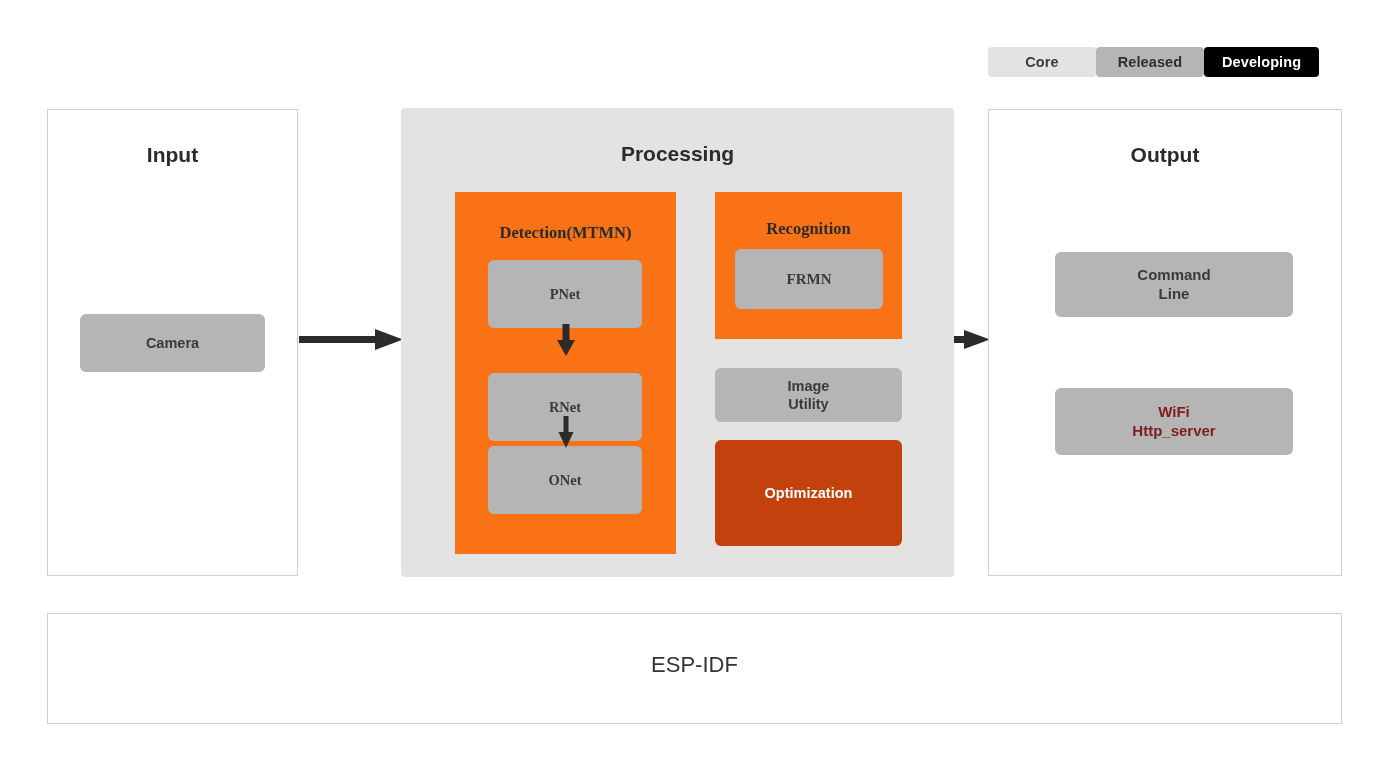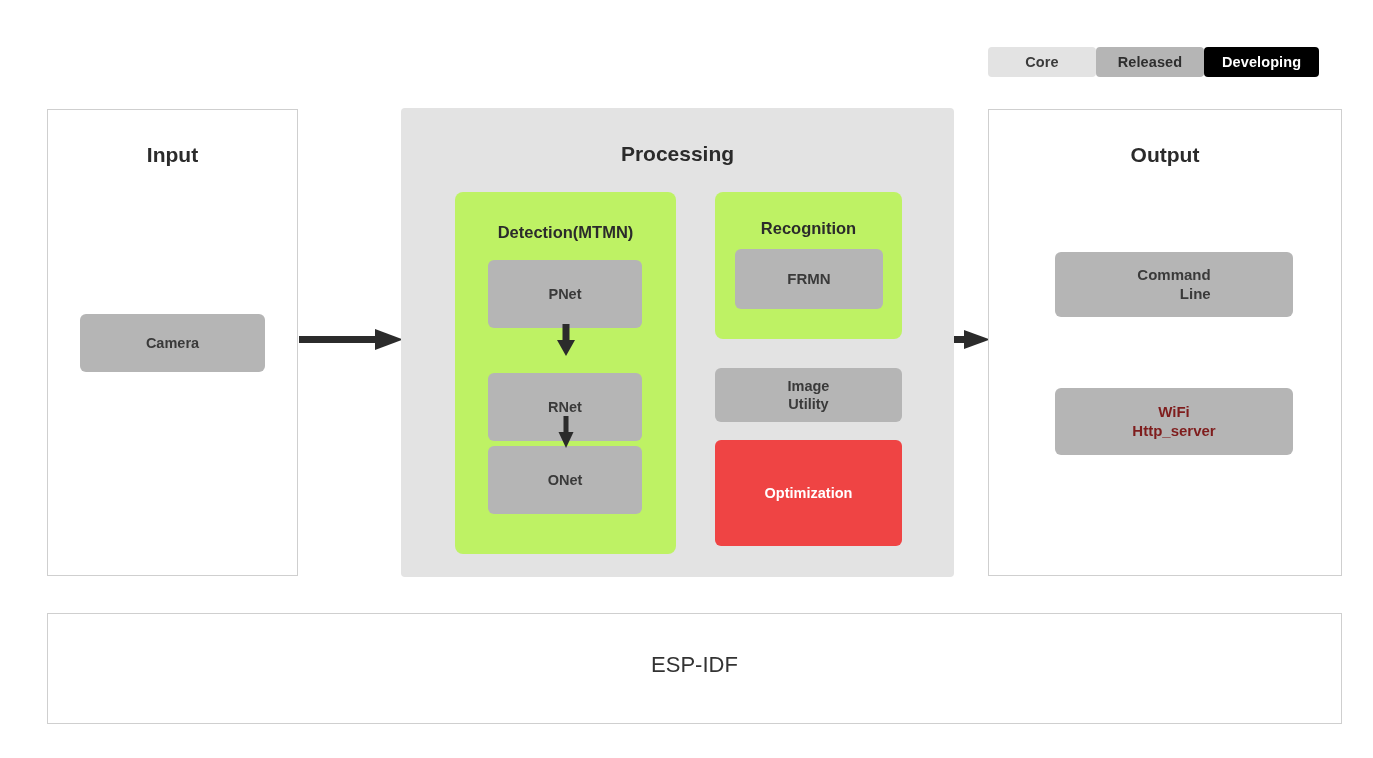--- a/index.html
+++ b/index.html
@@ -94,34 +94,35 @@
     box-sizing: border-box;
     border-radius: 6px;
     display: flex;
     align-items: center;
     justify-content: center;
     text-align: center;
     line-height: 1.25;
     white-space: pre-line;
   }
   .node-released { background: #b5b5b5; color: #3a3a3a; }
-  .node-dev      { background: #ef4444; color: #ffffff; }
+  .node-dev      { background: #c2410c; color: #ffffff; }
 
   
   #node-camera {
     left: 32px; top: 204px; width: 185px; height: 58px;
     font-size: 14.5px; font-weight: bold;
   }
 
   
   .subpanel {
     position: absolute;
-    background: #bef264;
-    border-radius: 8px;
-    box-sizing: border-box;
+    background: #f97316;
+    border-radius: 0;
+    box-sizing: border-box;
+    font-family: Liberation Serif, serif;
   }
   .subpanel-title {
     position: absolute;
     left: 0; right: 0;
     text-align: center;
     font-size: 16.5px;
     font-weight: bold;
     color: #2b2b2b;
   }
   #sub-detection   { left: 54px;  top: 84px; width: 221px; height: 362px; }
@@ -139,21 +140,21 @@
     font-size: 14.5px; font-weight: bold; margin-top: 9px;
   }
   #node-optimization {
     left: 314px; top: 332px; width: 187px; height: 106px;
     font-size: 14.5px; font-weight: bold;
   }
 
   
   #node-command-line {
     left: 66px; top: 142px; width: 238px; height: 65px;
-    font-size: 15px; font-weight: bold; color: #3a3a3a; text-align: right;
+    font-size: 15px; font-weight: bold; color: #3a3a3a;
   }
   #node-wifi-http {
     left: 66px; top: 278px; width: 238px; height: 67px;
     font-size: 15px; font-weight: bold; color: #7f1d1d;
   }
 
   
   .arrow { position: absolute; }
   #arrow-input-processing { left: 299px; top: 327px; width: 104px; height: 26px; }
   #arrow-processing-output{ left: 954px; top: 327px; width: 36px;  height: 26px; }

